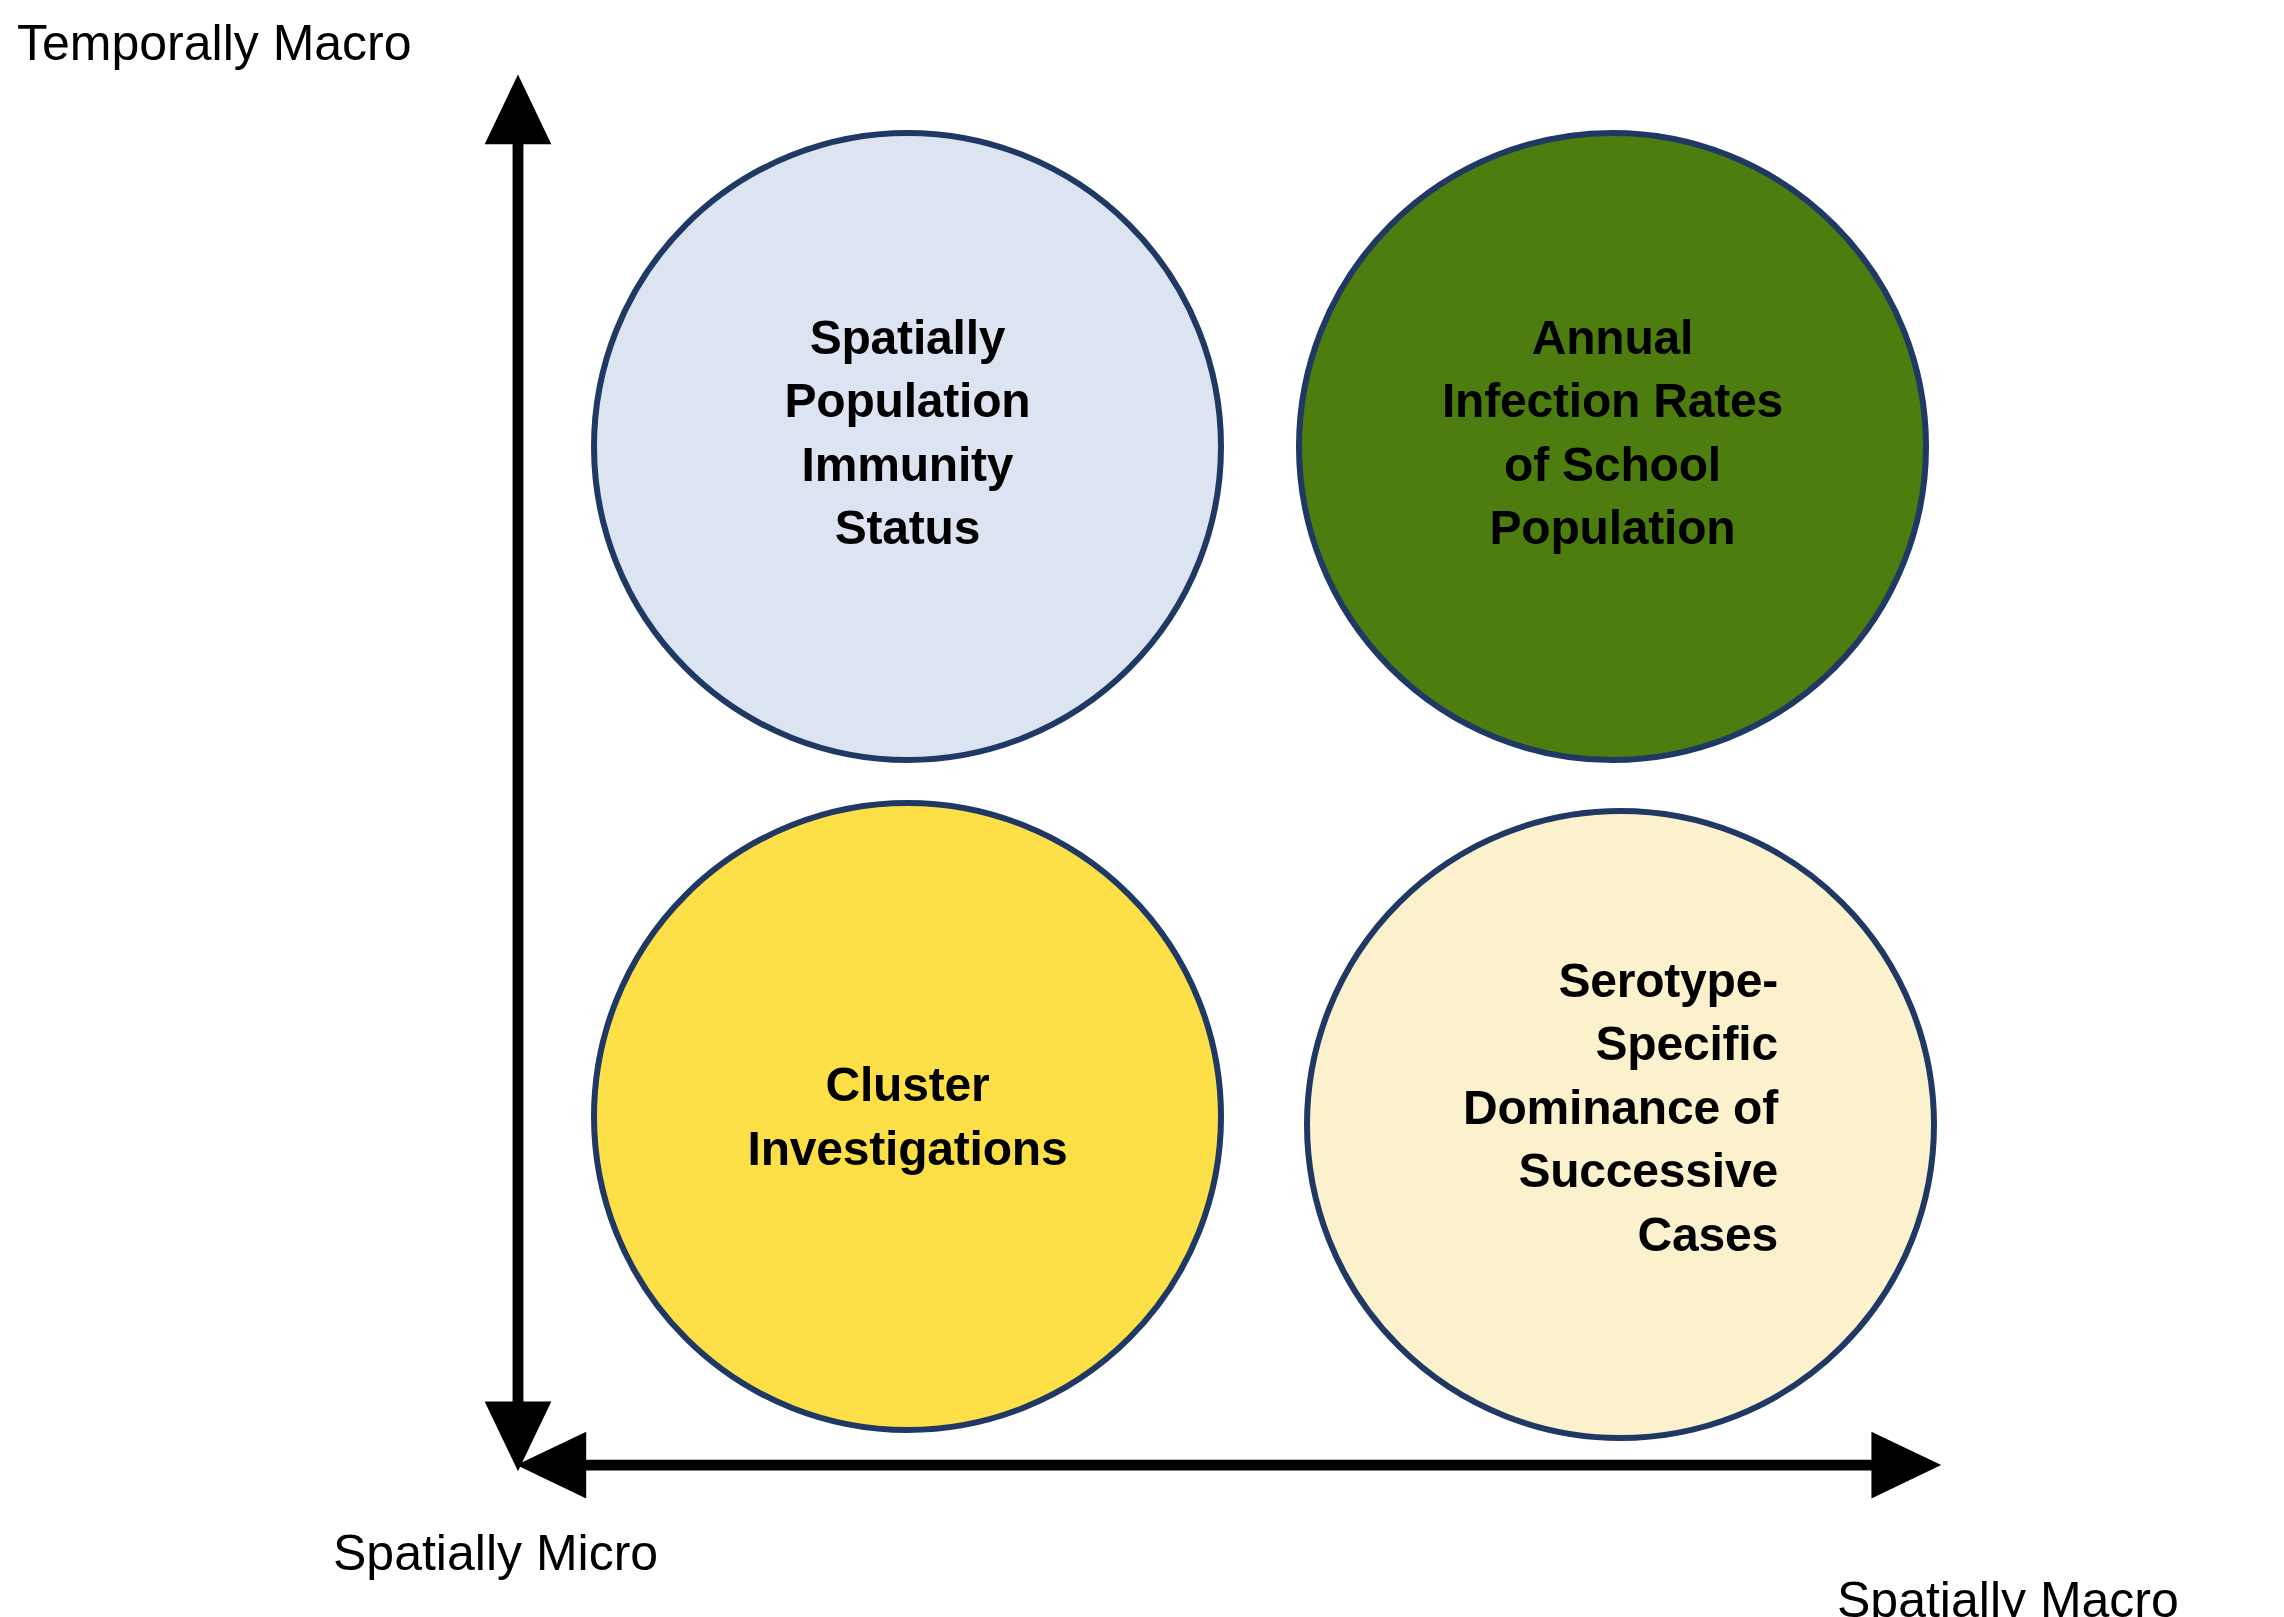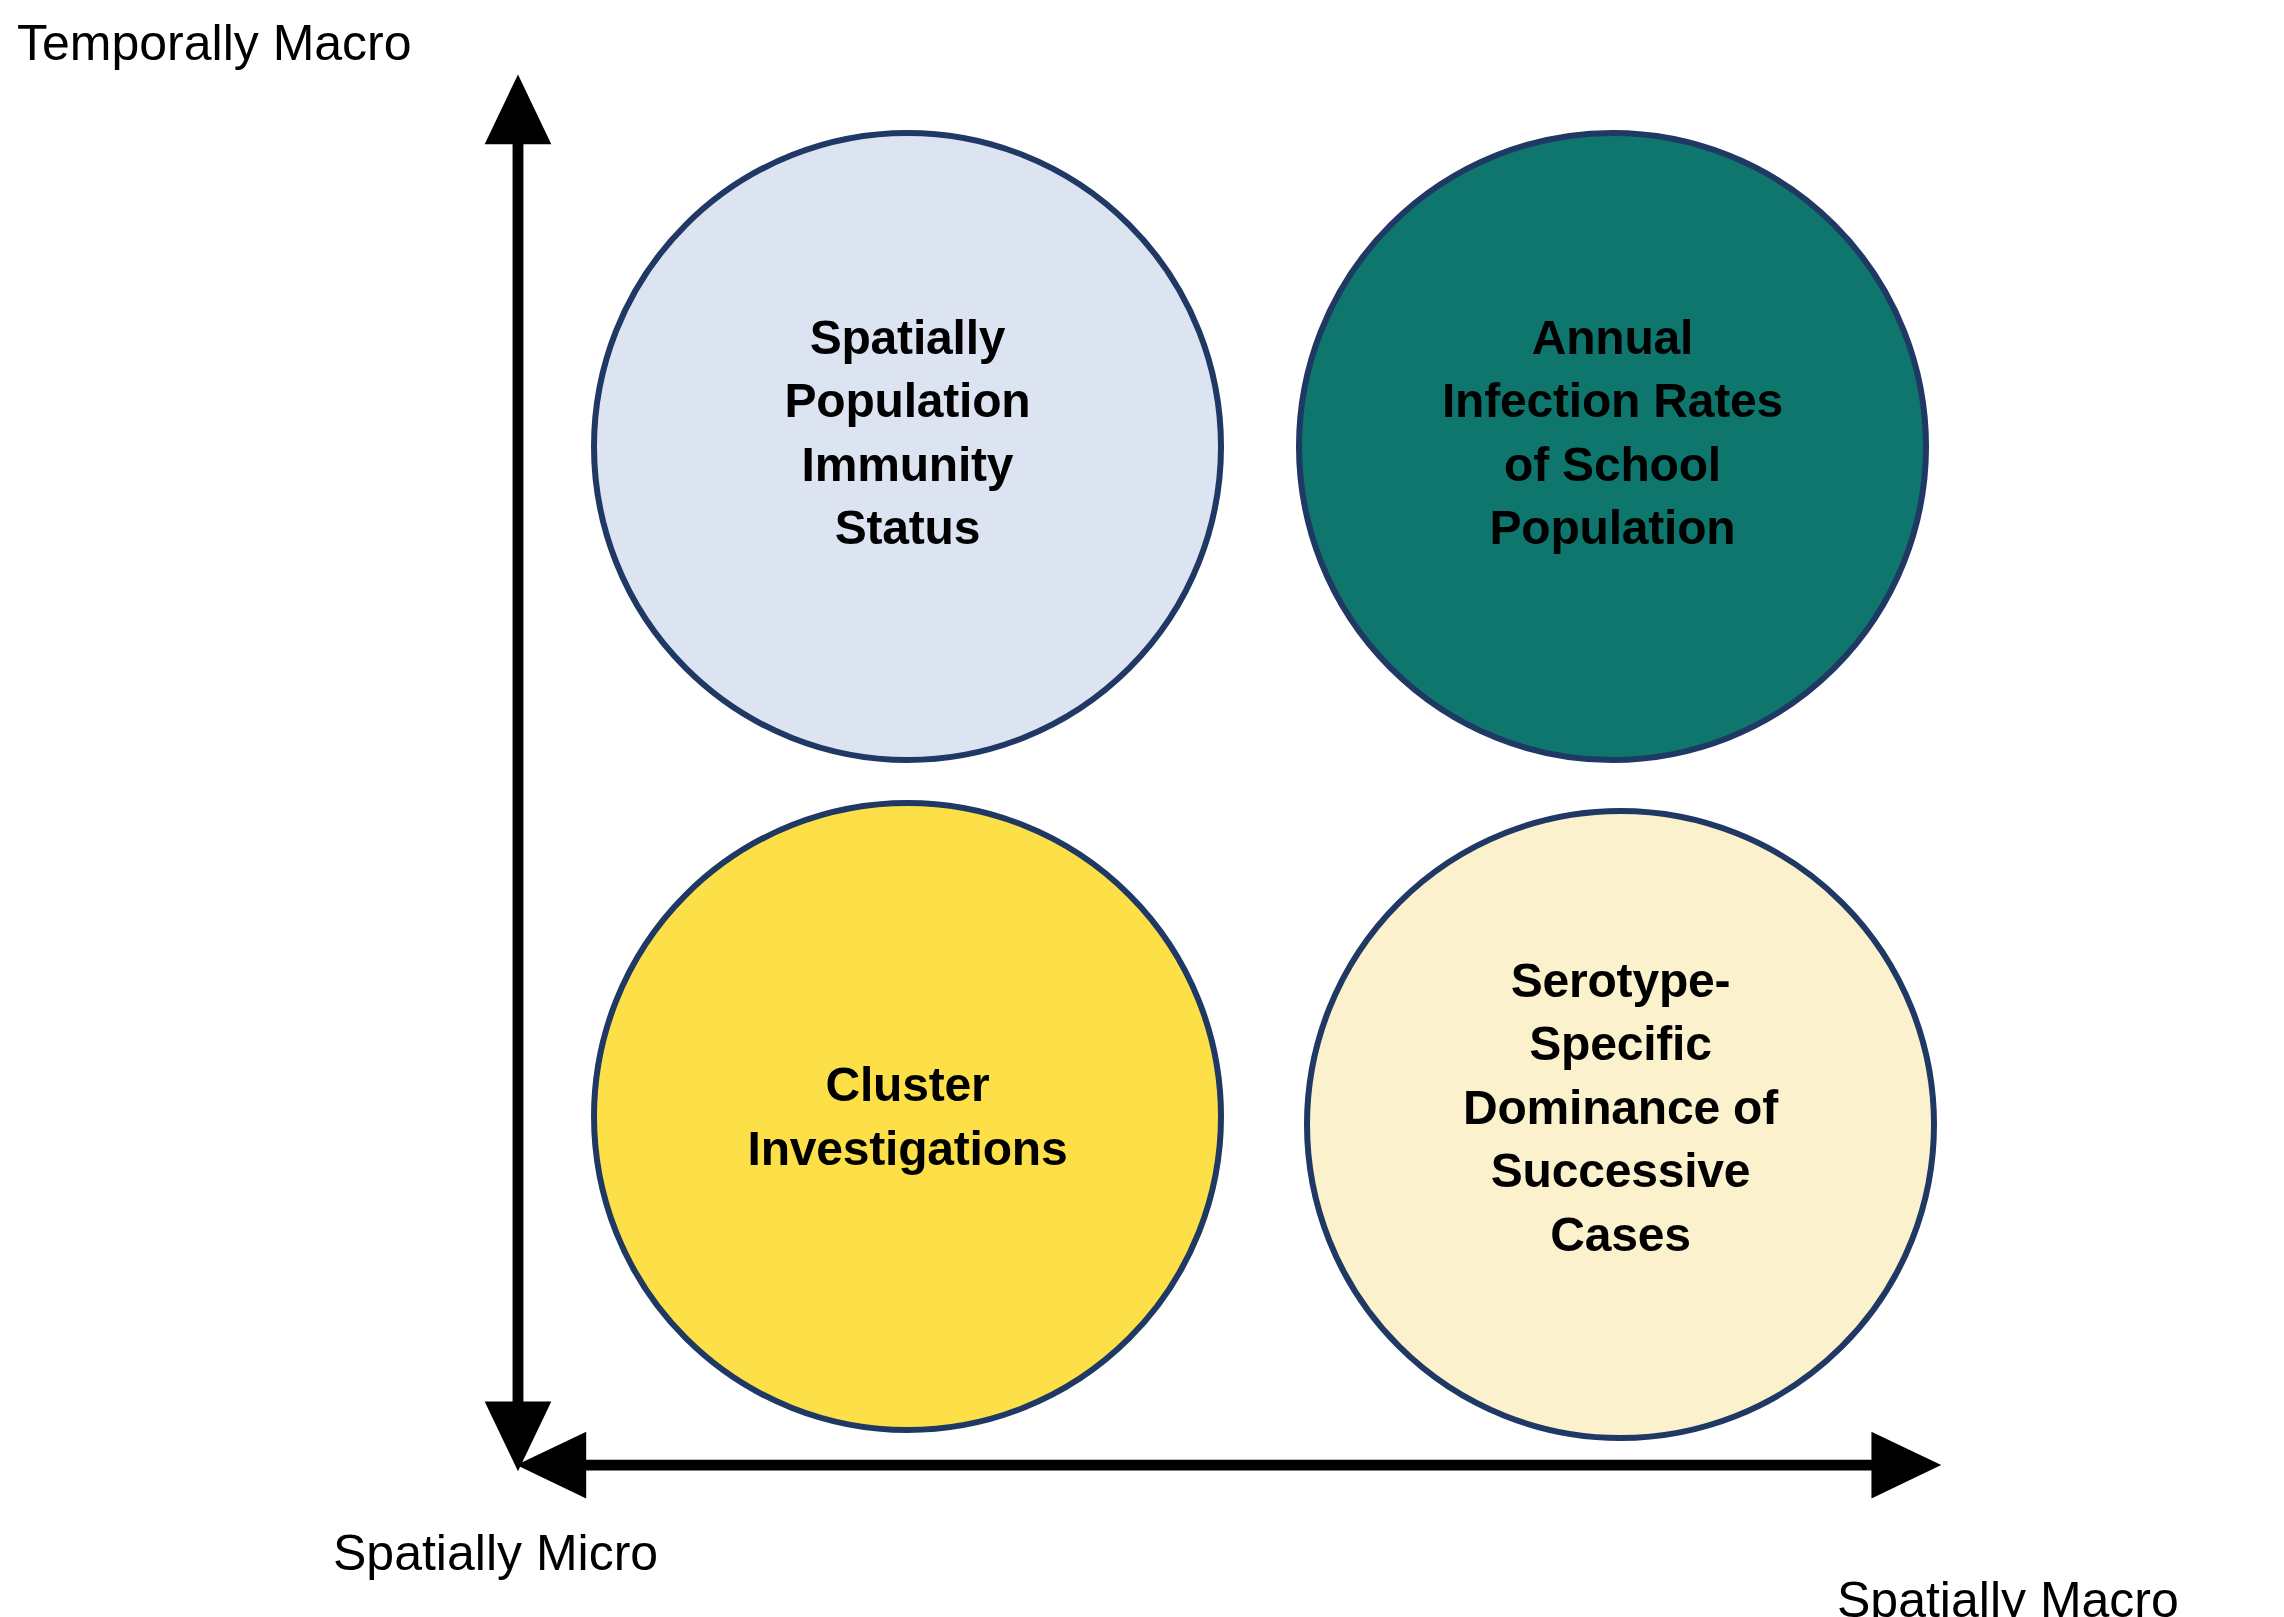--- a/index.html
+++ b/index.html
@@ -139,33 +139,33 @@
 
   <div class="axis-label" id="label-spatially-macro">Spatially Macro</div>
 
   <div class="bubble" id="bubble-spatially-structured-immunity-status" style="background: rgb(220, 228, 242); border-color: rgb(31, 56, 100);">
     <span class="bubble-label">Spatially
 Population
 Immunity
 Status</span>
   </div>
 
-  <div class="bubble" id="bubble-annual-infection-rates-of-school-population" style="background: #0f766e; border-color: rgb(31, 56, 100);">
+  <div class="bubble" id="bubble-annual-infection-rates-of-school-population" style="background: #4d7c0f; border-color: rgb(31, 56, 100);">
     <span class="bubble-label">Annual
 Infection Rates
 of School
 Population</span>
   </div>
 
   <div class="bubble" id="bubble-cluster-investigations" style="background: #fde047; border-color: rgb(31, 56, 100);">
     <span class="bubble-label">Cluster
 Investigations</span>
   </div>
 
-  <div class="bubble" id="bubble-serotype-specific-dominance-of-successive-cases" style="background: rgb(251, 241, 204); border-color: rgb(31, 56, 100);">
+  <div class="bubble" id="bubble-serotype-specific-dominance-of-successive-cases" style="background: rgb(251, 241, 204); border-color: rgb(31, 56, 100); text-align: right;">
     <span class="bubble-label">Serotype-
 Specific
 Dominance of
 Successive
 Cases</span>
   </div>
 
 </div>
 
 

